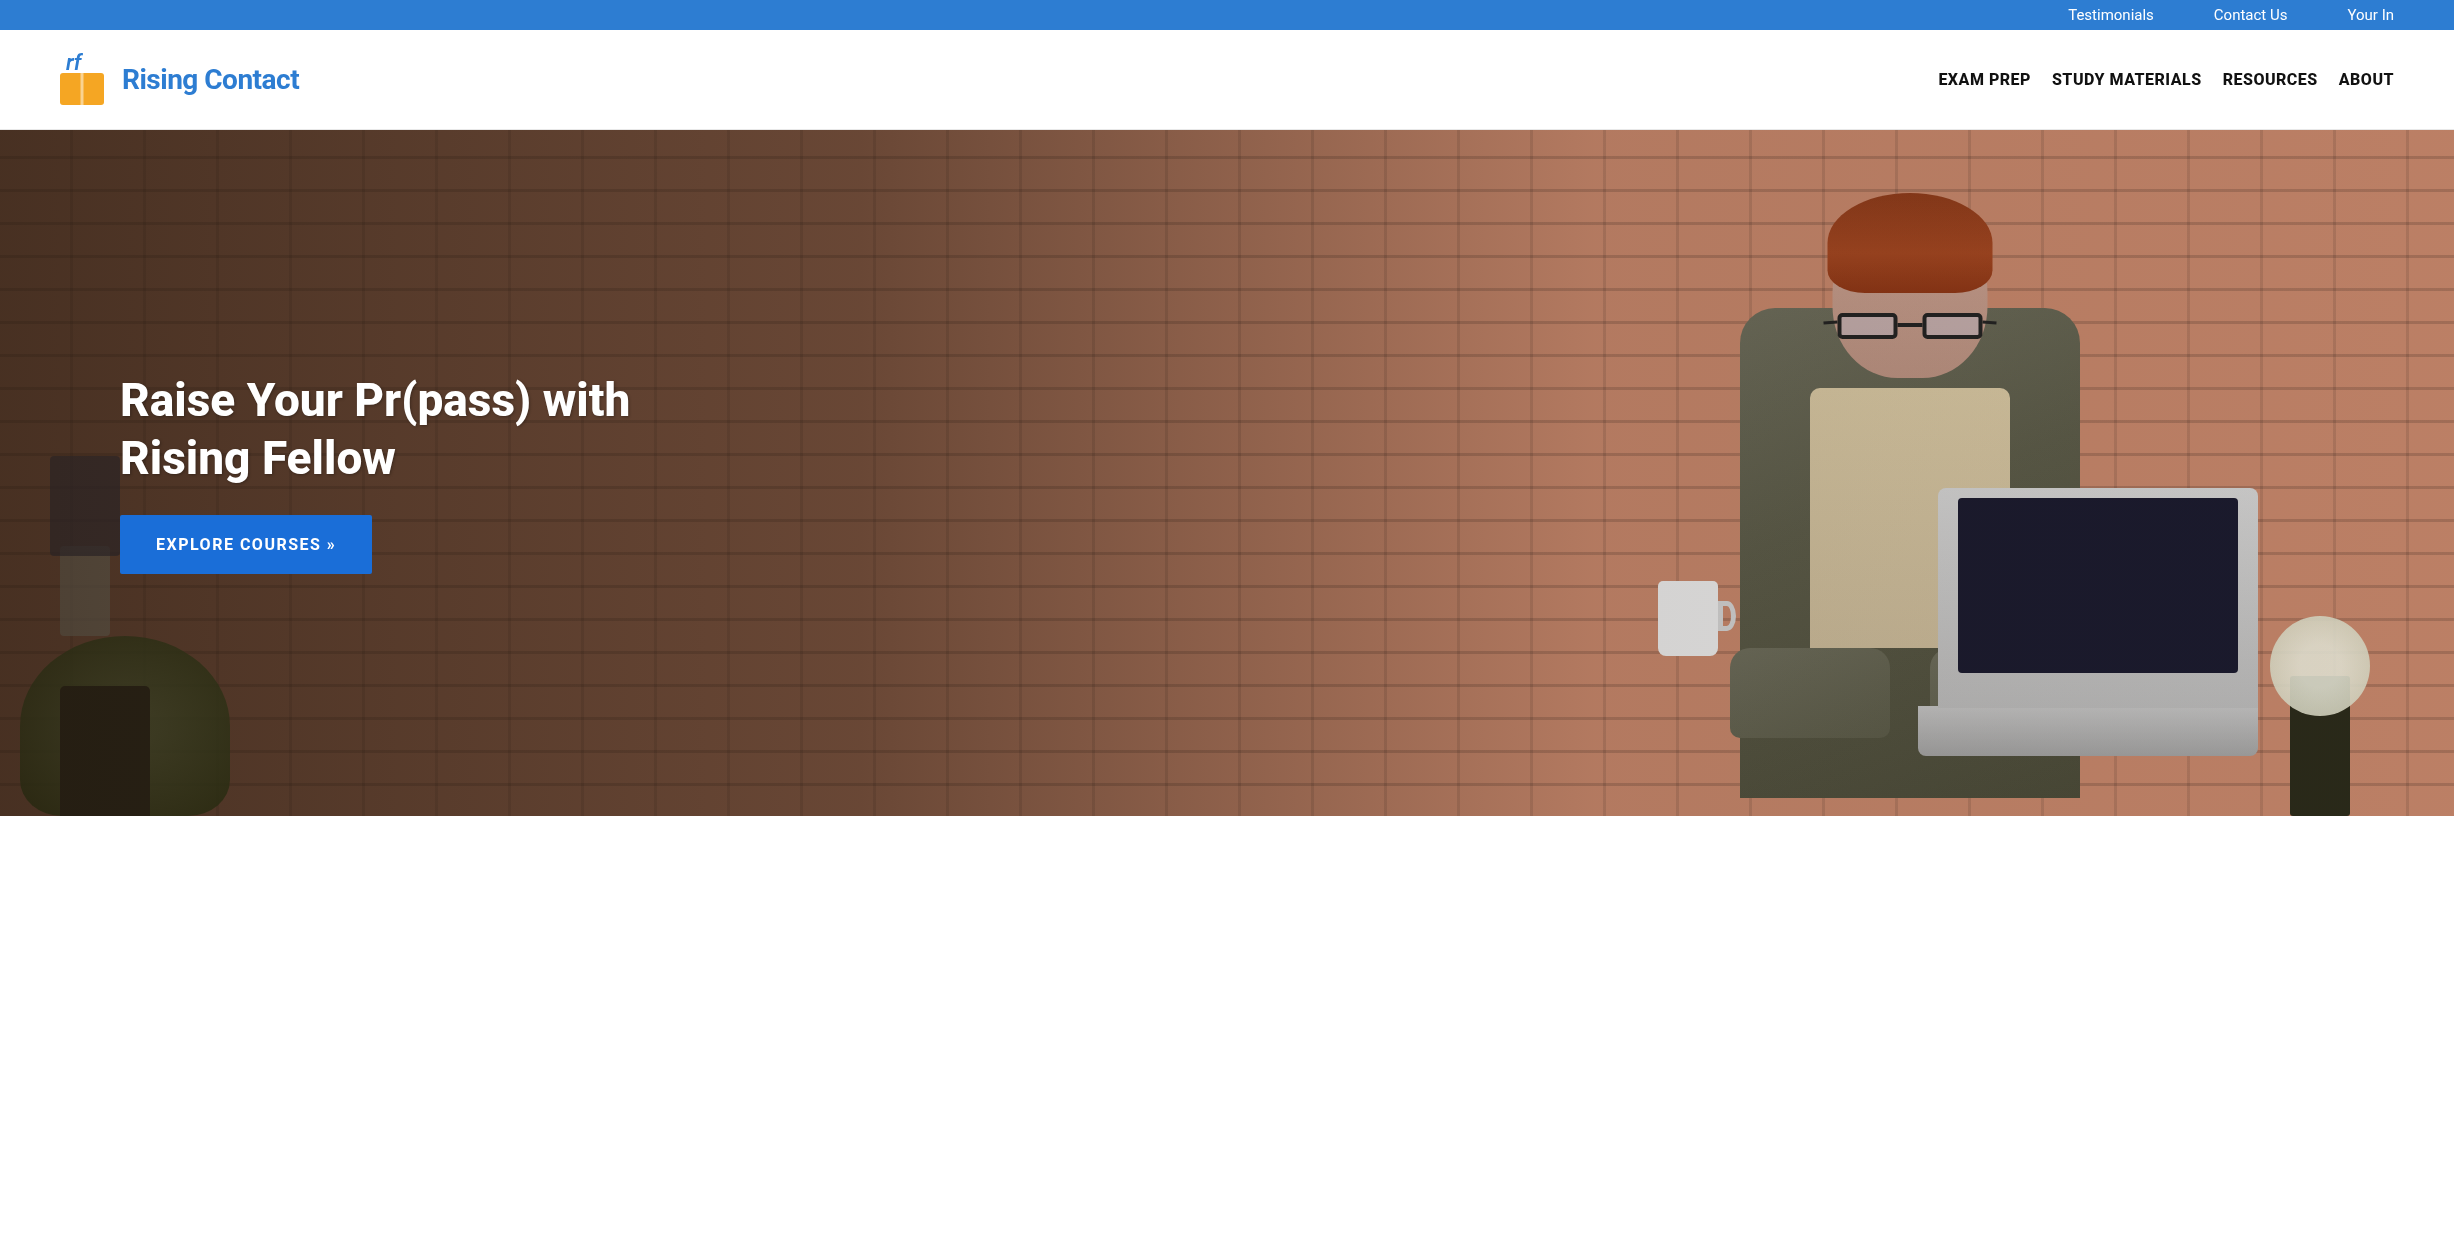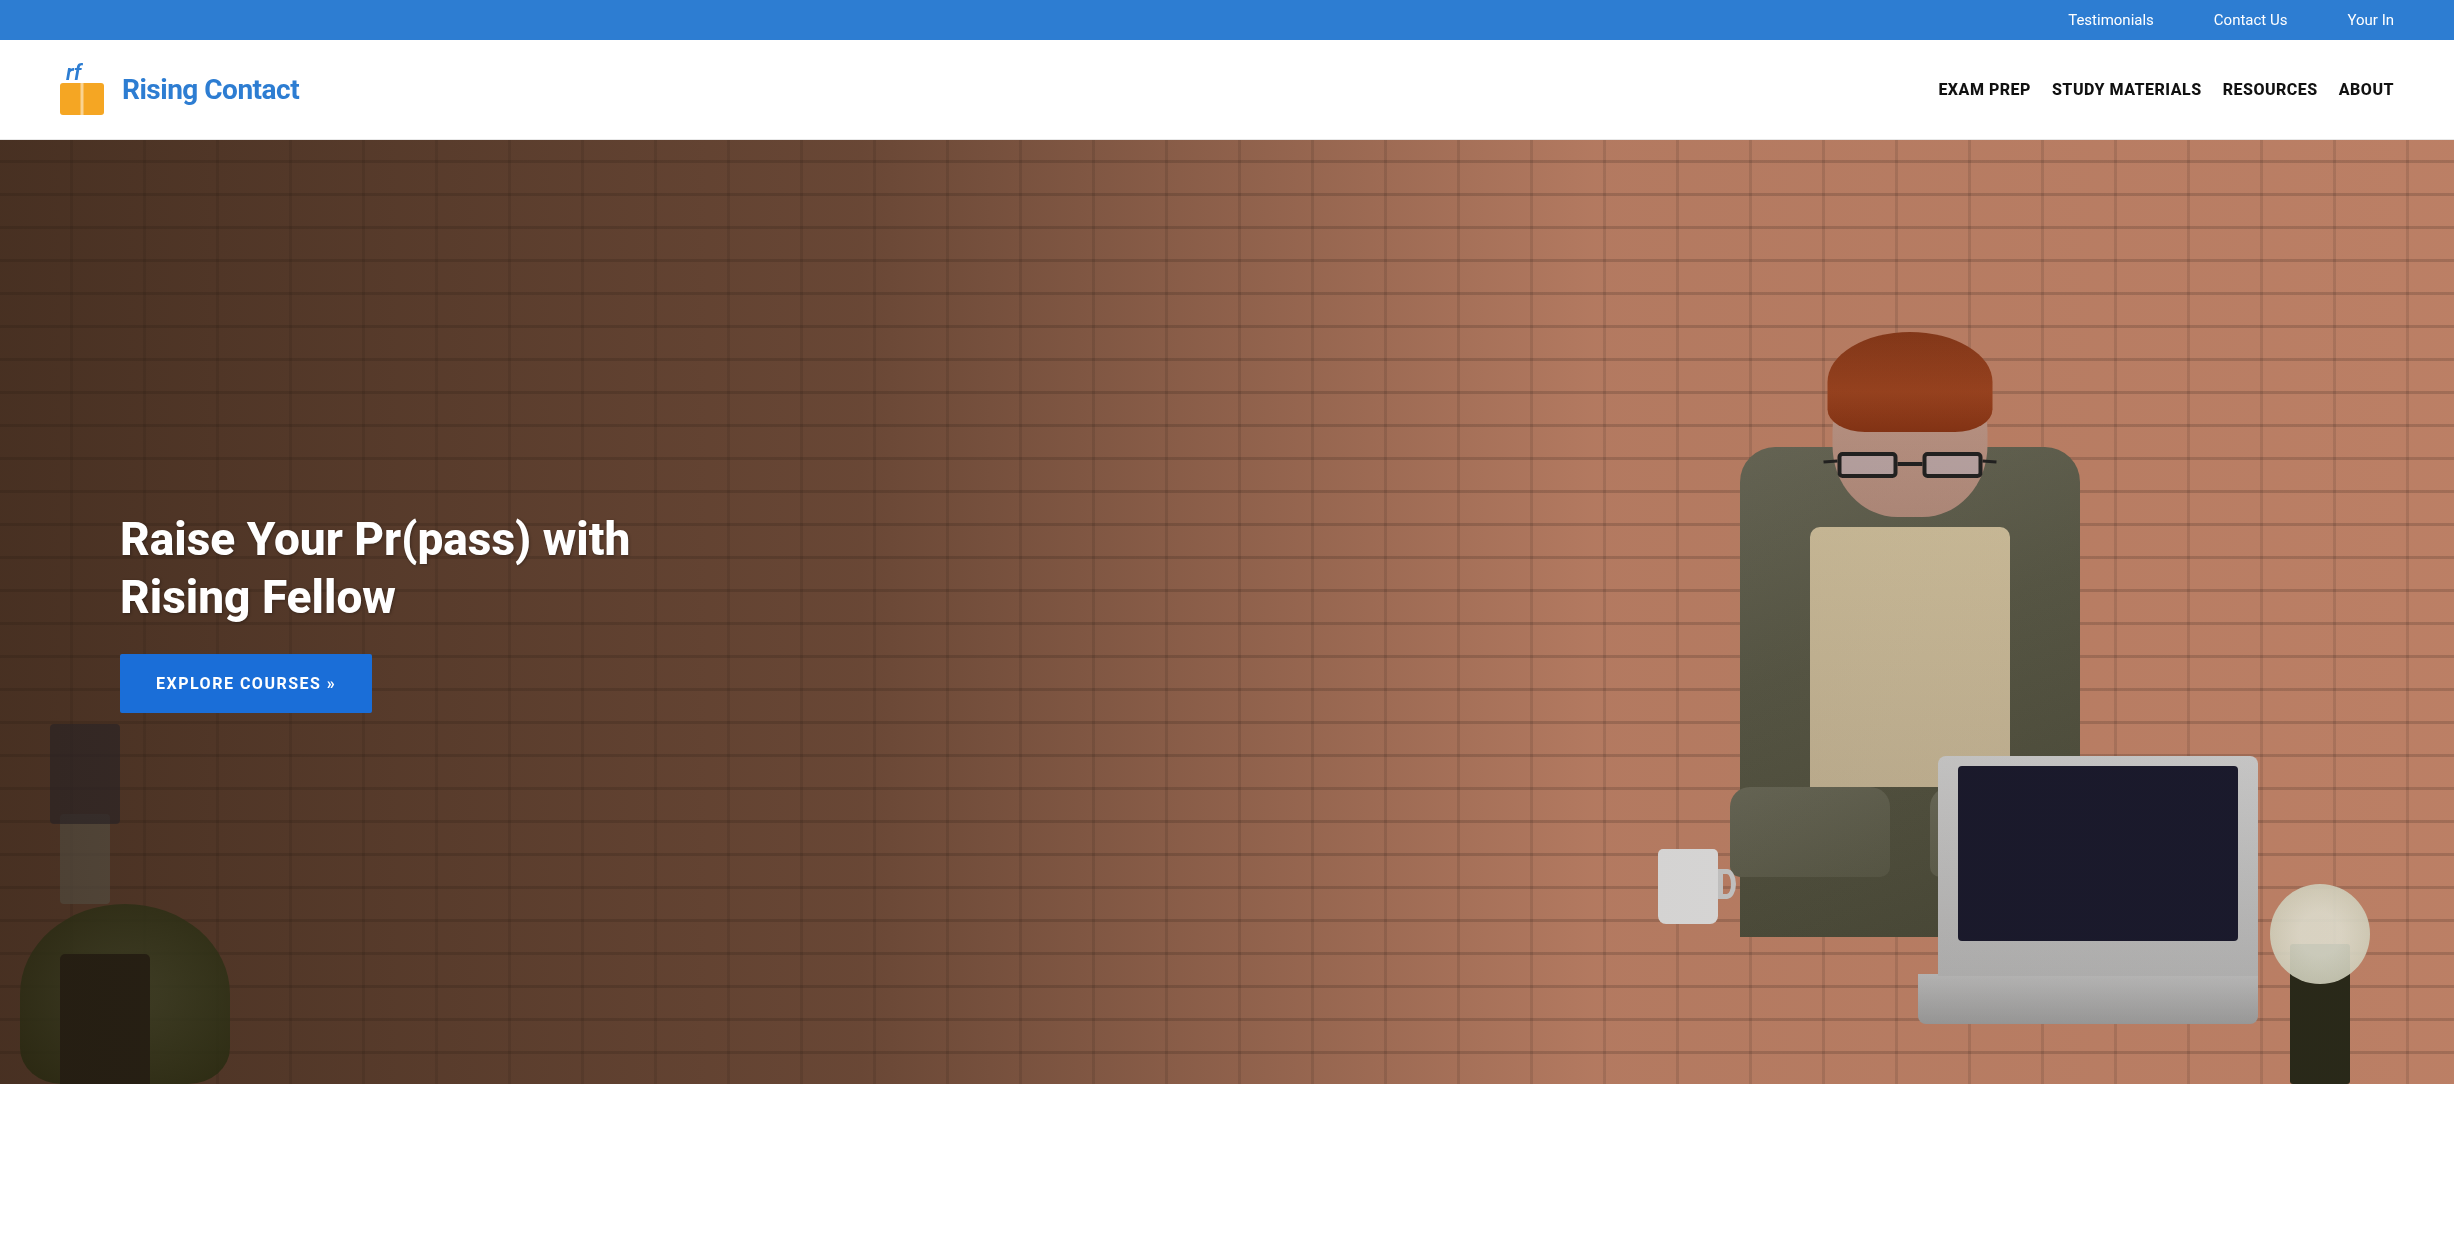--- a/index.html
+++ b/index.html
@@ -14,21 +14,21 @@
       overflow-x: hidden;
     }
 
     
     .top-bar {
       background-color: #2D7DD2;
       display: flex;
       justify-content: flex-end;
       align-items: center;
       padding: 0 60px;
-      height: 40px;
+      height: 30px;
       gap: 60px;
     }
 
     .top-bar a {
       color: white;
       text-decoration: none;
       font-size: 15px;
       font-weight: 400;
     }
 
@@ -108,21 +108,21 @@
       font-size: 16px;
       font-weight: 800;
       letter-spacing: 0.5px;
       text-transform: uppercase;
     }
 
     
     .hero {
       position: relative;
       width: 100%;
-      height: 944px;
+      height: 686px;
       overflow: hidden;
       background-color: #c2410c;
     }
 
     .hero-bg {
       position: absolute;
       top: 0;
       left: 0;
       width: 100%;
       height: 100%;

